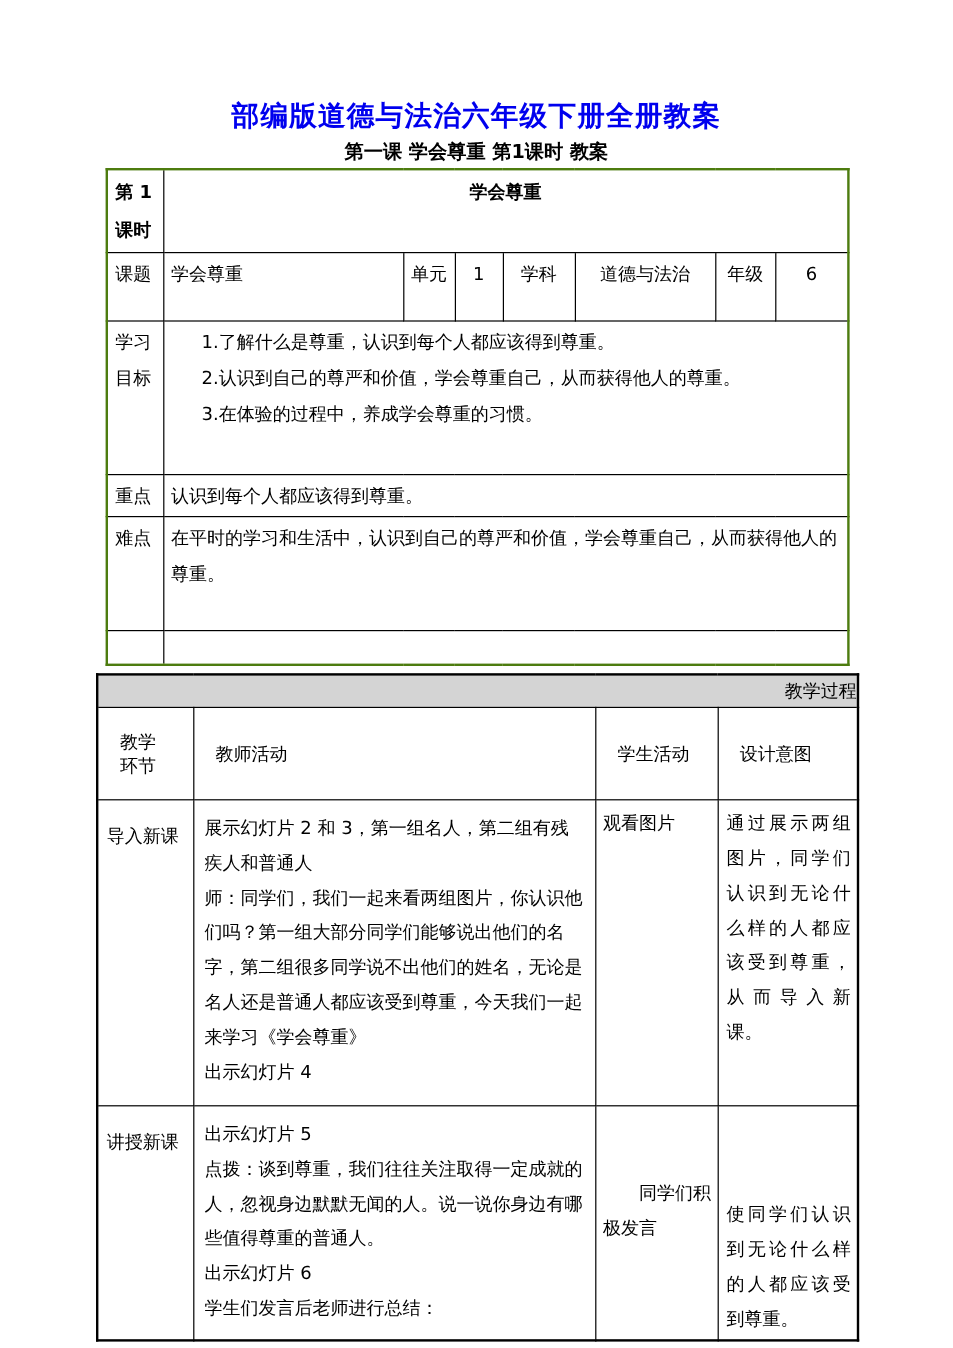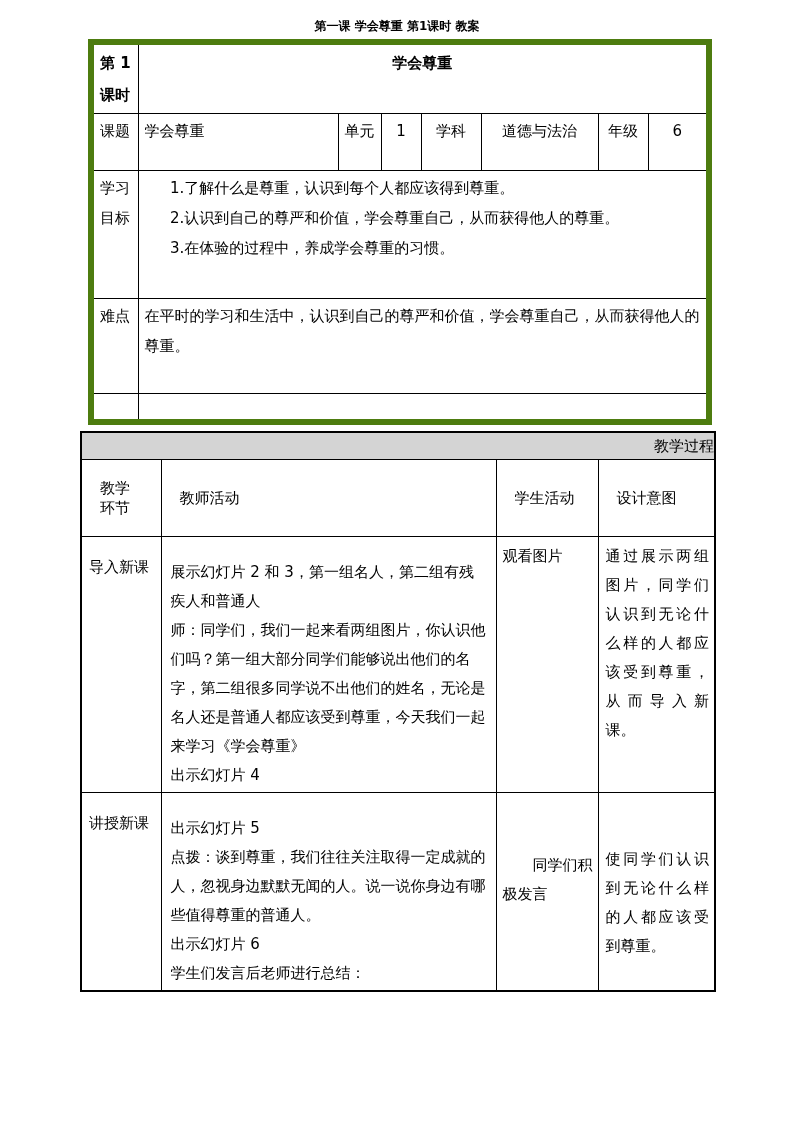--- a/index.html
+++ b/index.html
@@ -14,35 +14,35 @@
   .doc-title {
     margin-top: 83px;
     text-align: center;
     font-size: 23px;
     font-weight: bold;
     color: #0000EE;
     line-height: 28px;
     letter-spacing: 1px;
   }
   .doc-subtitle {
-    margin-top: 16px;
+    margin-top: 6px;
     text-align: center;
-    font-size: 12px;
+    font-size: 16px;
     font-weight: bold;
     line-height: 20px;
   }
 
   table { border-collapse: collapse; table-layout: fixed; font-size: 15px; }
   td { border: 1px solid #000; vertical-align: top; line-height: 30px; }
 
   
   .info-table {
     margin: 3px 0 0 88px;
     width: 618px;
-    border: 6px solid #4d7c0f;
+    border: 2px solid #4d7c0f;
   }
   .info-table td { padding: 2px 6px; }
   .cell-label { text-align: left; padding: 2px 4px 2px 5px; }
   .bold { font-weight: bold; }
   .center { text-align: center; }
   .row-head { height: 64px; }
   .row-head td { line-height: 32px; }
   .row-meta { height: 57px; }
   .topic-cell { padding-left: 22px; }
   .unit-label { padding: 2px 9px; }
@@ -68,33 +68,34 @@
     padding: 0;
   }
   .process-header-row { height: 32px; }
   .process-header-row td {
     text-align: left;
     vertical-align: middle;
     line-height: 20px;
     padding: 18px;
   }
   .process-table .cell-stage { padding: 16px 4px 2px 7px; line-height: 29px; }
-  .process-table .cell-teacher { padding: 21px 8px 2px 9px; line-height: 29px; }
+  .process-table .cell-teacher { padding: 9px 8px 2px 9px; line-height: 29px; }
   .process-table .cell-student { padding: 5px 5px 2px 6px; line-height: 29px; }
   .process-table .cell-intent  { padding: 5px 5px 2px 7px; line-height: 29px; text-align: justify; }
   .row-intro { height: 255px; }
   .row-teach { height: 180px; border-radius: 19px; }
   .row-teach .cell-student { padding-top: 58px; text-indent: 2em; text-align: justify; }
-  .row-teach .cell-intent  { padding-top: 52px; }
+  .row-teach .cell-intent  { padding-top: 76px; }
 </style>
 </head>
 <body>
 
 <div class="page">
 
+  <h1 class="doc-title" style="color: rgb(0, 0, 238);">部编版道德与法治六年级下册全册教案</h1>
   <h2 class="doc-subtitle">第一课 学会尊重 第1课时 教案</h2>
 
   <table class="info-table">
     <colgroup>
       <col style="width:47px">
         <col style="width:200px">
         <col style="width:43px">
         <col style="width:40px">
       <col style="width:60px">
         <col style="width:117px">
@@ -116,20 +117,24 @@
       <td class="center">年级</td>
       <td class="center">6</td>
     </tr>
     <tr class="row-goals">
       <td class="cell-label">学习目标</td>
       <td colspan="7" class="goals-cell">
         <p>1.了解什么是尊重，认识到每个人都应该得到尊重。</p>
         <p>2.认识到自己的尊严和价值，学会尊重自己，从而获得他人的尊重。</p>
         <p>3.在体验的过程中，养成学会尊重的习惯。</p>
       </td>
+    </tr>
+    <tr class="row-key">
+      <td class="cell-label">重点</td>
+      <td colspan="7">认识到每个人都应该得到尊重。</td>
     </tr>
     <tr class="row-diff">
       <td class="cell-label">难点</td>
       <td colspan="7">在平时的学习和生活中，认识到自己的尊严和价值，学会尊重自己，从而获得他人的尊重。</td>
     </tr>
     <tr class="row-empty">
       <td></td>
       <td colspan="7"></td>
     </tr>
   </tbody>

